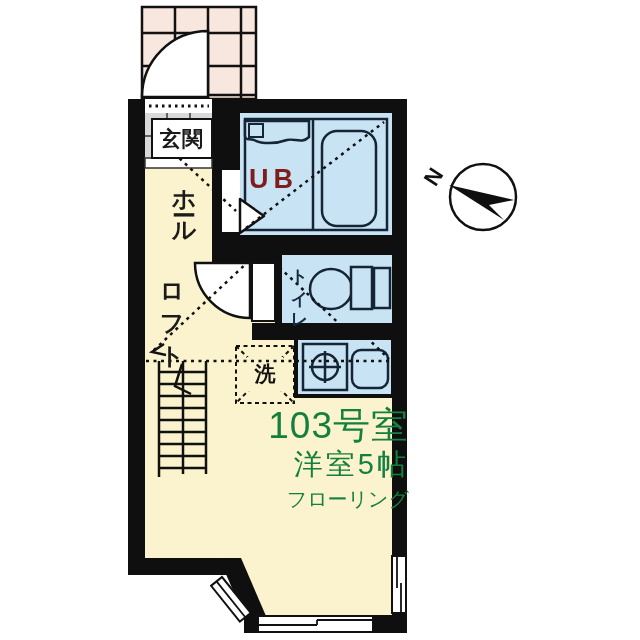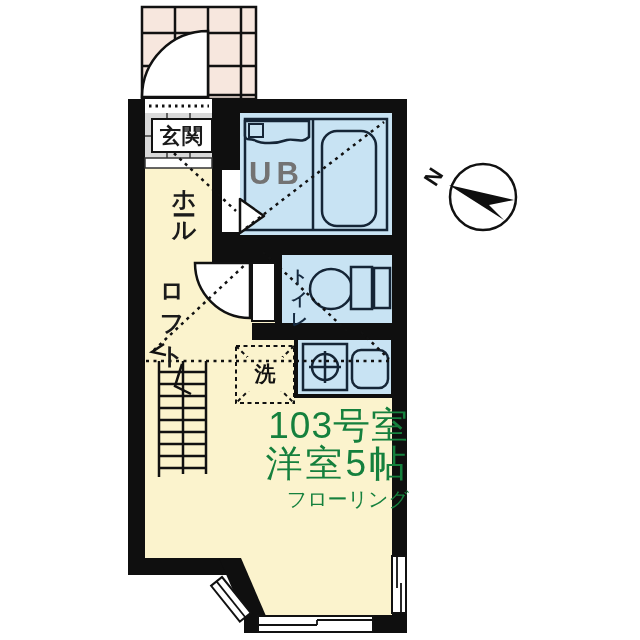--- a/index.html
+++ b/index.html
@@ -1,33 +1,33 @@
 <!DOCTYPE html>
 <html><head>
 <meta charset="utf-8">
 <style>
   html,body{margin:0;padding:0;background:#ffffff;}
   #stage{position:relative;width:640px;height:640px;background:#ffffff;overflow:hidden;
          font-family:"Liberation Sans","DejaVu Sans",sans-serif;}
   #plan-svg{position:absolute;left:0;top:0;}
   .lbl{position:absolute;color:#0d0d0d;white-space:nowrap;}
   .vtext{writing-mode:vertical-rl;text-orientation:upright;}
-  #genkan-label{left:151px;top:118px;width:62px;height:35px;background:#ffffff;
+  #genkan-label{left:151px;top:118px;width:62px;height:41px;background:#ffffff;
     border:2.5px solid #111;box-sizing:border-box;display:flex;align-items:center;
     justify-content:center;font-size:21px;font-weight:700;letter-spacing:1px;color:#1a1a1a;}
   #hall-label{left:168px;top:172px;font-size:24px;letter-spacing:3px;font-weight:600;color:#1b1b1b;}
   #loft-label{left:156px;top:268px;font-size:24px;letter-spacing:3px;font-weight:600;color:#1b1b1b;}
-  #ub-label{left:249px;top:156px;font-size:31px;font-weight:600;letter-spacing:5px;color:#737373;}
+  #ub-label{left:249px;top:164px;font-size:27px;font-weight:600;letter-spacing:5px;color:#7f1d1d;}
   #toilet-label{left:288px;top:257px;font-size:17px;letter-spacing:3px;font-weight:600;color:#15293f;}
   #washer-label{left:247px;top:357px;width:36px;height:34px;display:flex;align-items:center;
     justify-content:center;font-size:21px;font-weight:600;color:#111;}
   #north-label{left:426px;top:164px;font-size:22px;font-weight:700;transform:rotate(-57deg);color:#111;}
   #room-info{left:169px;top:408px;width:240px;text-align:right;color:#15803d;}
   #room-info .l12{font-size:37px;line-height:36px;font-weight:500;letter-spacing:1px;}
-  #room-info .l3{font-size:37px;line-height:40px;font-weight:500;letter-spacing:3px;}
+  #room-info .l3{font-size:29px;line-height:40px;font-weight:500;letter-spacing:3px;}
   #room-info .l4{font-size:20px;line-height:31px;font-weight:500;}
 </style>
 </head>
 <body>
 
 <div id="stage">
 
 <svg id="plan-svg" width="640" height="640" viewBox="0 0 640 640">
 
   <rect x="0" y="0" width="640" height="640" fill="#ffffff"></rect>

